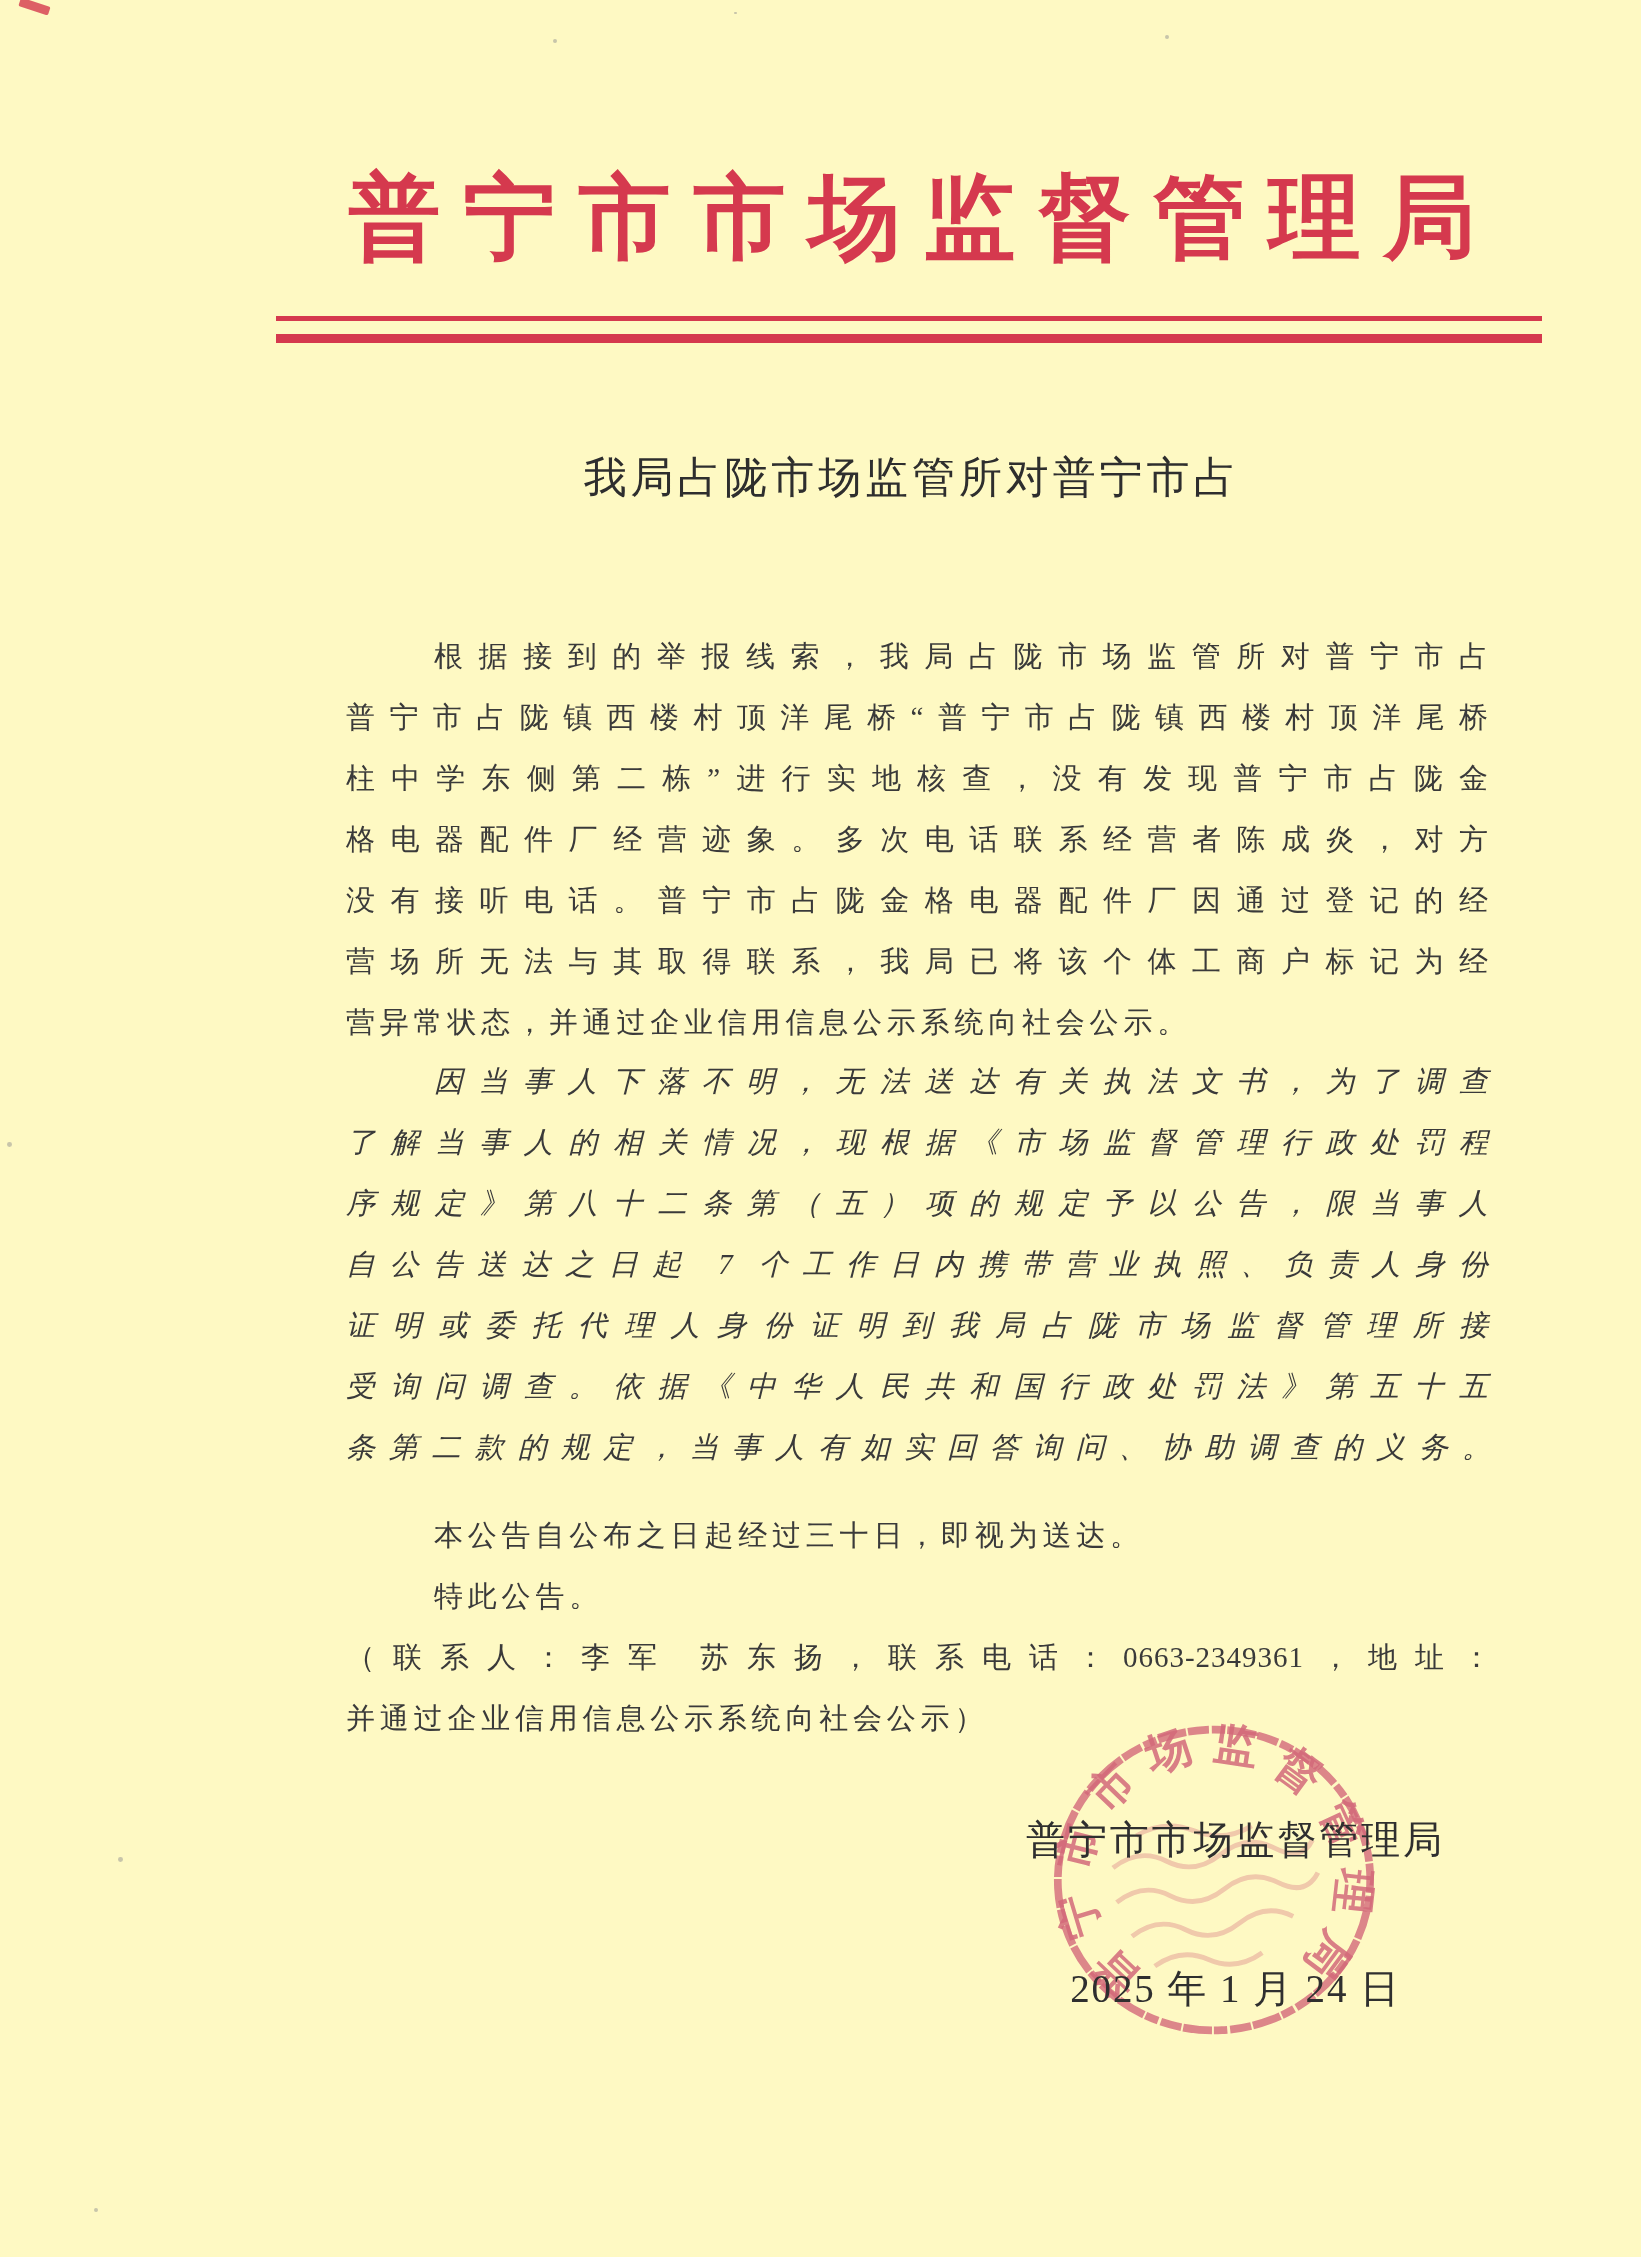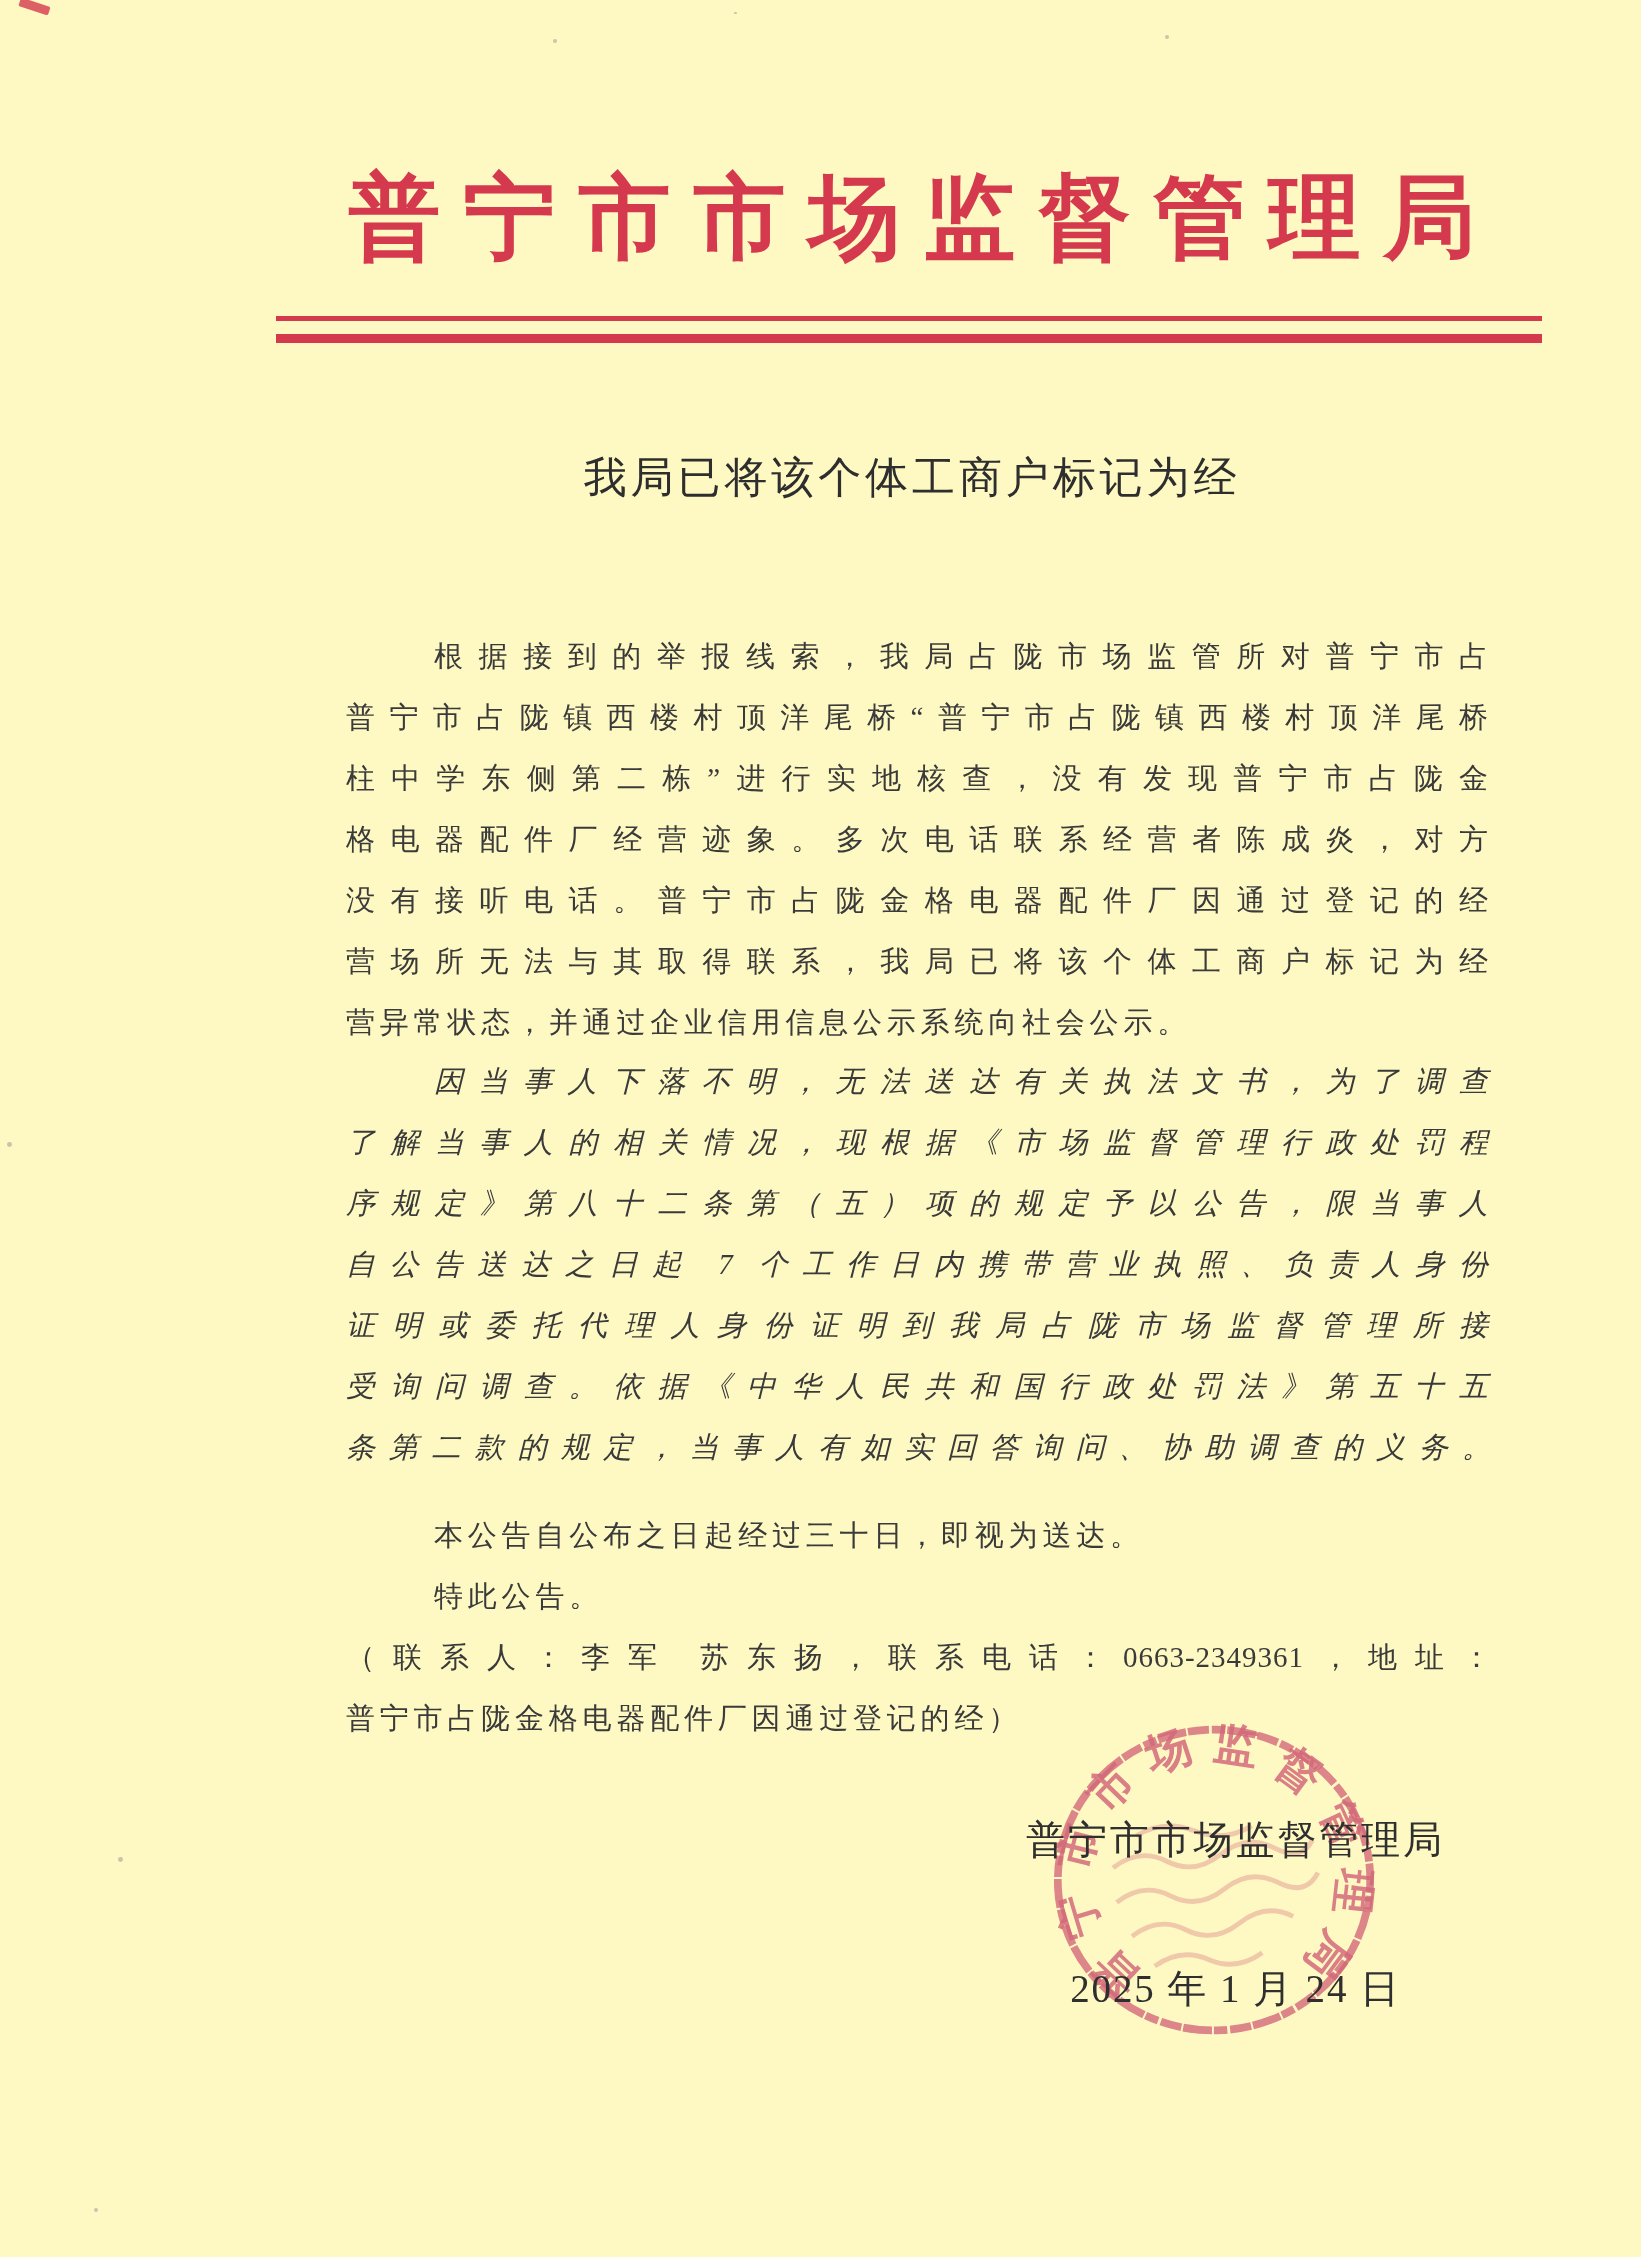--- a/index.html
+++ b/index.html
@@ -59,21 +59,21 @@
   <div class="artifact speck" style="left:1165px;top:35px;width:3.9px;height:3.9px;"></div>
   <div class="artifact speck" style="left:734px;top:11.6px;width:2.9px;height:2.9px;"></div>
   <div class="artifact speck" style="left:6.8px;top:1142px;width:4.8px;height:4.8px;"></div>
   <div class="artifact speck" style="left:118px;top:1857px;width:4.8px;height:4.8px;"></div>
   <div class="artifact speck" style="left:94px;top:2208px;width:3.9px;height:3.9px;"></div>
 
   <div class="letterhead">普宁市市场监督管理局</div>
   <div class="rule rule-thin"></div>
   <div class="rule rule-thick"></div>
 
-  <div class="doc-title">我局已将该个体工商户标记为经</div>
+  <div class="doc-title">我局占陇市场监管所对普宁市占</div>
 
   <div class="para p1">
     <div class="line just ind">根据接到的举报线索，我局占陇市场监管所对普宁市占</div>
     <div class="line just">普宁市占陇镇西楼村顶洋尾桥“普宁市占陇镇西楼村顶洋尾桥</div>
     <div class="line just">柱中学东侧第二栋”进行实地核查，没有发现普宁市占陇金</div>
     <div class="line just">格电器配件厂经营迹象。多次电话联系经营者陈成炎，对方</div>
     <div class="line just">没有接听电话。普宁市占陇金格电器配件厂因通过登记的经</div>
     <div class="line just">营场所无法与其取得联系，我局已将该个体工商户标记为经</div>
     <div class="line">营异常状态，并通过企业信用信息公示系统向社会公示。</div>
   </div>
@@ -91,21 +91,21 @@
   <div class="para p3">
     <div class="line ind">本公告自公布之日起经过三十日，即视为送达。</div>
   </div>
 
   <div class="para p4">
     <div class="line ind">特此公告。</div>
   </div>
 
   <div class="para contact">
     <div class="line just tight">（联系人：李军 苏东扬，联系电话：0663-2349361，地址：</div>
-    <div class="line">普宁市占陇金格电器配件厂因通过登记的经）</div>
+    <div class="line">并通过企业信用信息公示系统向社会公示）</div>
   </div>
 
   <svg class="seal" viewBox="0 0 348 336">
     <ellipse cx="174" cy="168" rx="162" ry="156" fill="none" stroke="#cf5d74" stroke-width="8" stroke-dasharray="22 3 14 2 30 2" opacity="0.8"></ellipse>
     <path id="sealArc" d="M 100 268 A 130 124 0 1 1 248 268" fill="none"></path>
     <text font-size="46" fill="#cf5d74" opacity="0.85" font-weight="bold" font-family="Liberation Serif, DejaVu Serif, serif">
       <textPath href="#sealArc" startOffset="6" textLength="620" lengthAdjust="spacing">普宁市市场监督管理局</textPath>
     </text>
     <g stroke="#cf5d74" stroke-width="5" fill="none" opacity="0.33">
       <path d="M70,150 q28,-20 56,-4 t56,-4 t56,-4 t40,-6"></path>

